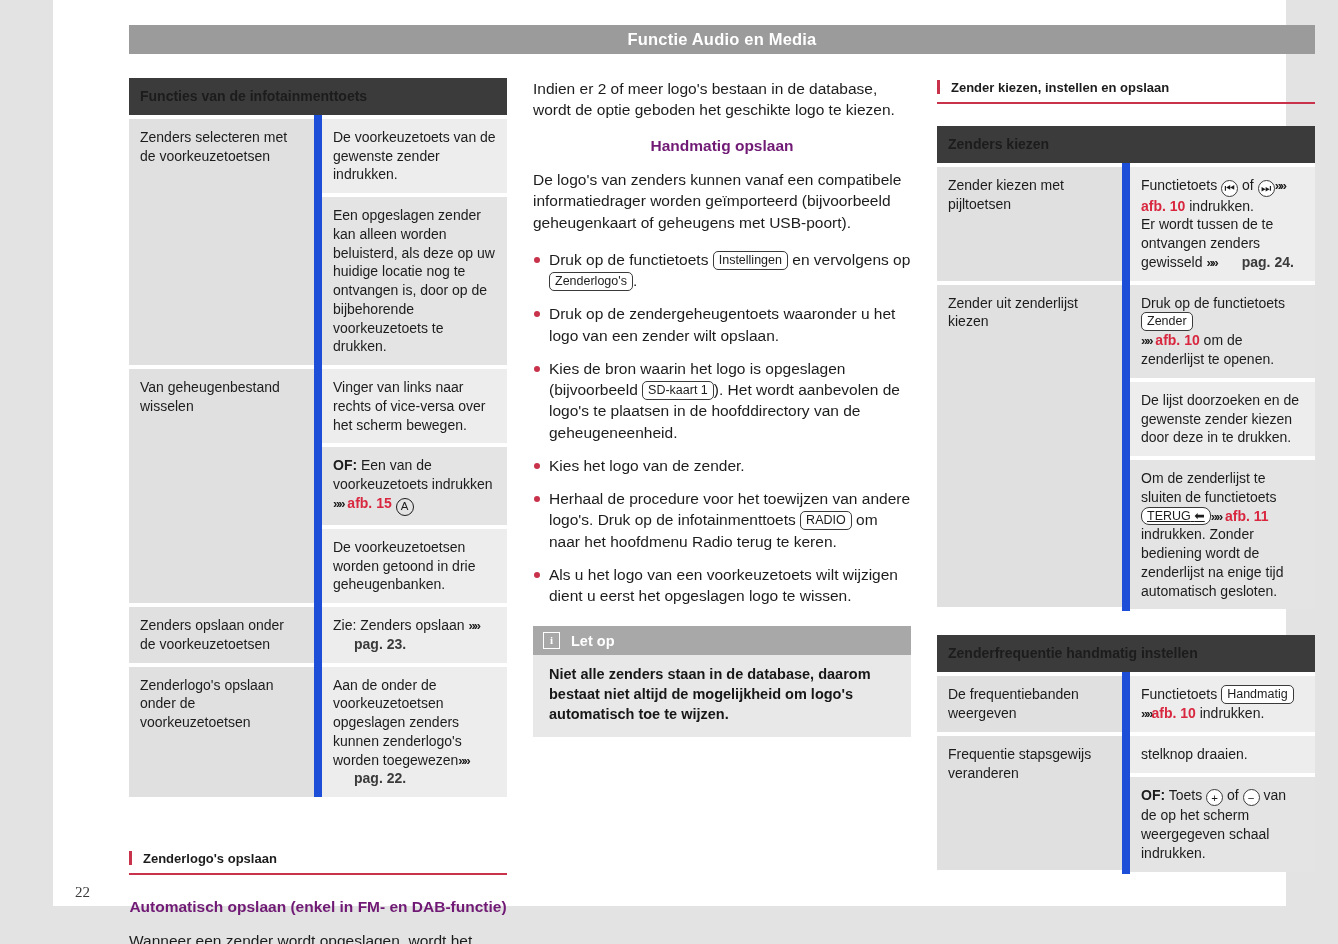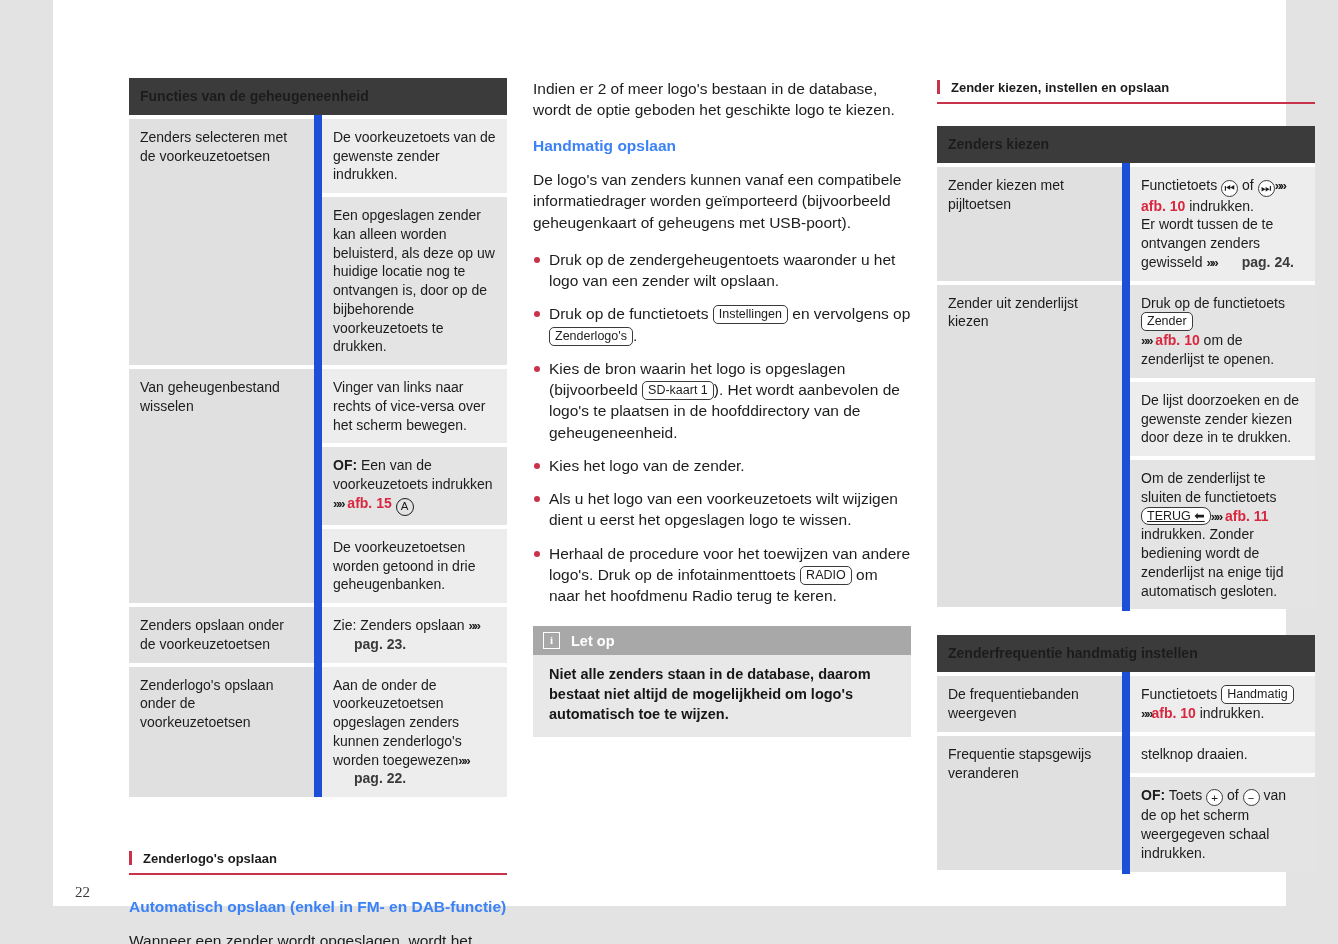--- a/index.html
+++ b/index.html
@@ -70,21 +70,21 @@
   .c-val-b{background:#e4e4e4;}
 
   
   .col-right .c-key{width:118px;margin-left:20px;}
 
   
   p.body{
     font-size:15.5px;line-height:1.37;color:#1c1c1c;margin:0 0 16px 0;
   }
   h3.sub{
-    font-size:15.5px;line-height:1.34;font-weight:bold;color:#3b82f6;margin:0 0 12px 0;
+    font-size:15.5px;line-height:1.34;font-weight:bold;color:#701a75;margin:0 0 12px 0;text-align:center;
   }
   ul.bullets{list-style:none;margin:0;padding:0;}
   ul.bullets li{
     position:relative;padding-left:16px;
     font-size:15.5px;line-height:1.37;color:#1c1c1c;margin-bottom:12px;
   }
   ul.bullets li:before{
     content:"";position:absolute;left:1px;top:8px;
     width:6px;height:6px;border-radius:50%;background:#c8324a;
   }
@@ -135,29 +135,32 @@
     background:#e8e8e8;color:#171717;
     font-size:14.5px;font-weight:bold;line-height:1.37;
     padding:10px 11px 12px 16px;
   }
 </style>
 </head>
 <body>
 
 <div class="page">
 
+  <div class="running-head">
+    <span>Functie Audio en Media</span>
+  </div>
 
   <div class="columns">
 
     <div class="col col-left">
 
       <table class="tbl">
         <tbody>
             <tr>
-          <td class="tbl-head" colspan="2">Functies van de geheugeneenheid</td>
+          <td class="tbl-head" colspan="2">Functies van de infotainmenttoets</td>
         </tr>
 
         <tr>
           <td class="c-key" rowspan="2">Zenders selecteren met de voorkeuzetoetsen</td>
           <td class="c-val-a">De voorkeuzetoets van de gewenste zender indrukken.</td>
         </tr>
         <tr>
           <td class="c-val-b">Een opgeslagen zender kan alleen worden beluisterd, als deze op uw huidige locatie nog te ontvangen is, door op de bijbehorende voorkeuzetoets te drukken.</td>
         </tr>
 
@@ -196,31 +199,31 @@
 
     <div class="col col-mid">
 
       <p class="body">Indien er 2 of meer logo's bestaan in de database, wordt de optie geboden het geschikte logo te kiezen.</p>
 
       <h3 class="sub">Handmatig opslaan</h3>
 
       <p class="body">De logo's van zenders kunnen vanaf een compatibele informatiedrager worden geïmporteerd (bijvoorbeeld geheugenkaart of geheugens met USB-poort).</p>
 
       <ul class="bullets">
+        <li><span>Druk op de functietoets </span><span class="key">Instellingen</span><span> en vervolgens op </span><span class="key">Zenderlogo's</span><span>.</span></li>
+
         <li><span>Druk op de zendergeheugentoets waaronder u het logo van een zender wilt opslaan.</span></li>
 
-        <li><span>Druk op de functietoets </span><span class="key">Instellingen</span><span> en vervolgens op </span><span class="key">Zenderlogo's</span><span>.</span></li>
-
         <li><span>Kies de bron waarin het logo is opgeslagen (bijvoorbeeld </span><span class="key">SD-kaart 1</span><span>). Het wordt aanbevolen de logo's te plaatsen in de hoofddirectory van de geheugeneenheid.</span></li>
 
         <li><span>Kies het logo van de zender.</span></li>
 
+        <li><span>Herhaal de procedure voor het toewijzen van andere logo's. Druk op de infotainmenttoets </span><span class="key">RADIO</span><span> om naar het hoofdmenu Radio terug te keren.</span></li>
+
         <li><span>Als u het logo van een voorkeuzetoets wilt wijzigen dient u eerst het opgeslagen logo te wissen.</span></li>
-
-        <li><span>Herhaal de procedure voor het toewijzen van andere logo's. Druk op de infotainmenttoets </span><span class="key">RADIO</span><span> om naar het hoofdmenu Radio terug te keren.</span></li>
       </ul>
 
       <div class="note">
         <div class="note-head">
           <span class="i-icon">i</span>
           <span>Let op</span>
         </div>
         <div class="note-body">Niet alle zenders staan in de database, daarom bestaat niet altijd de mogelijkheid om logo's automatisch toe te wijzen.</div>
       </div>
     </div>

